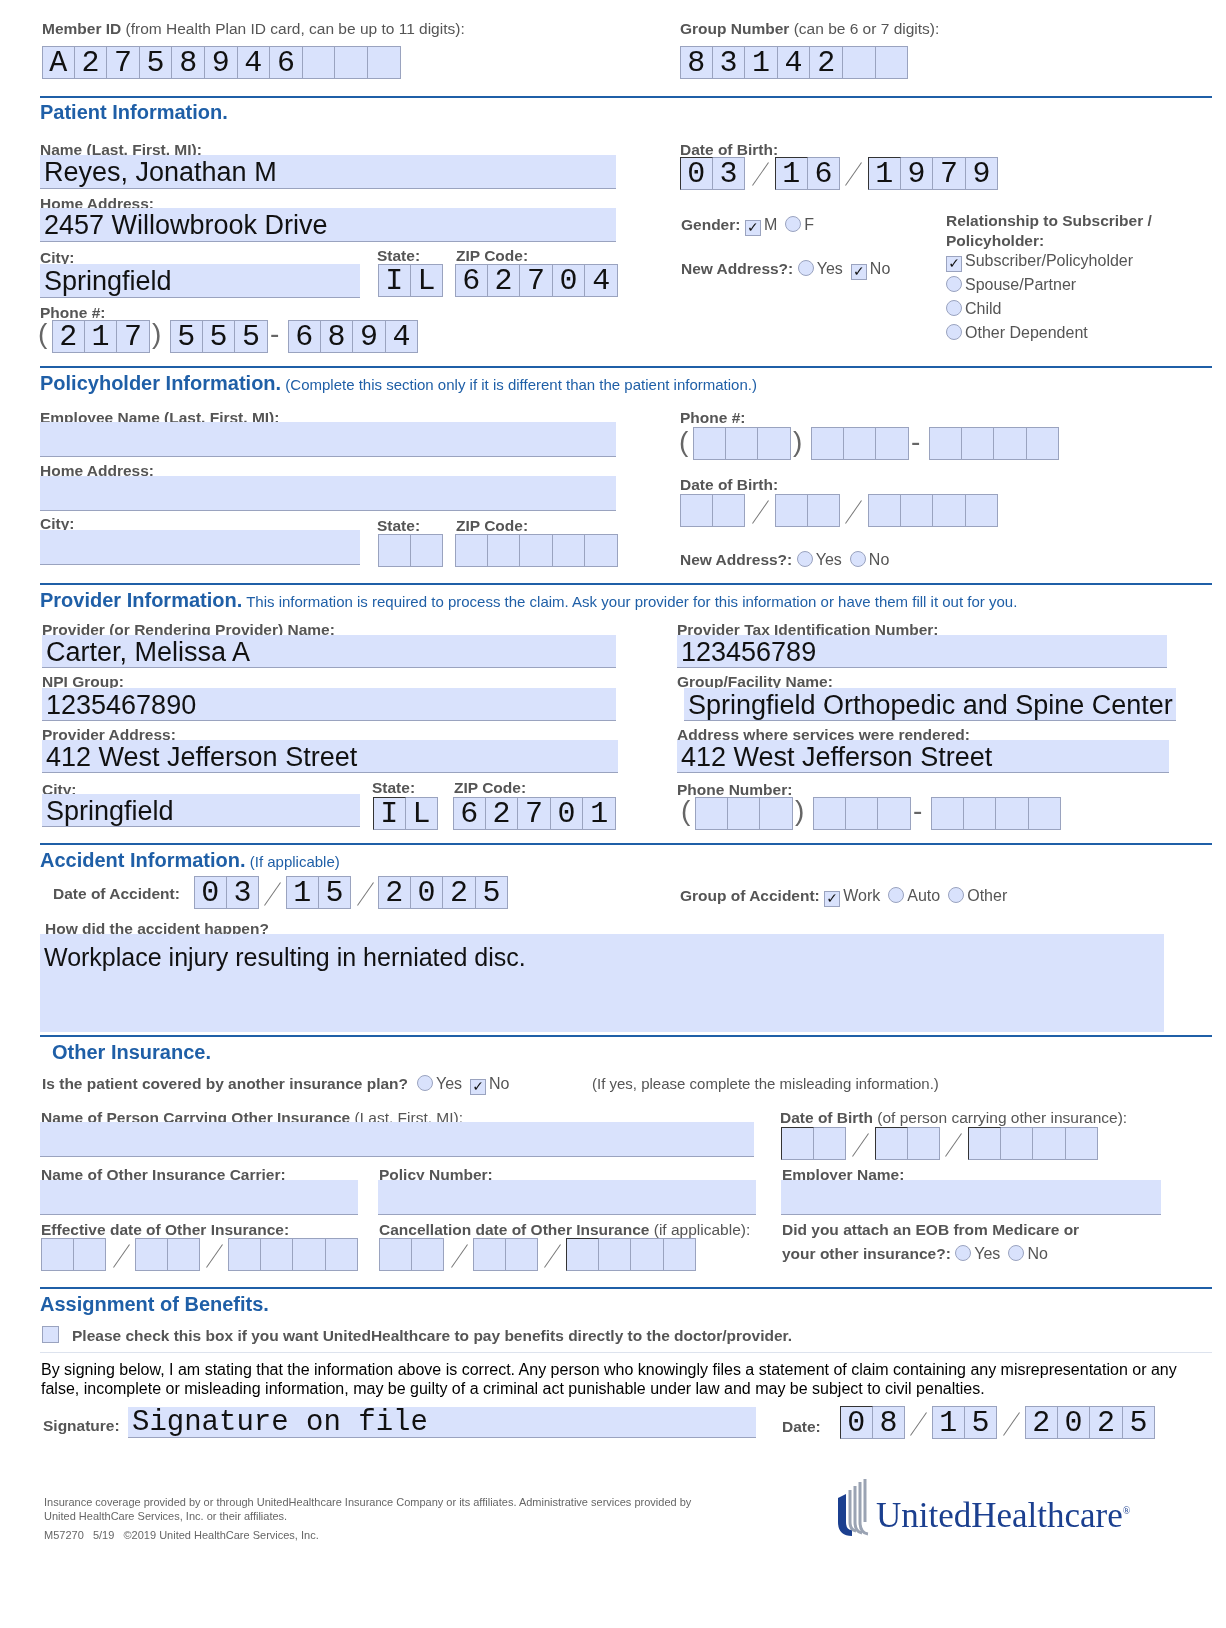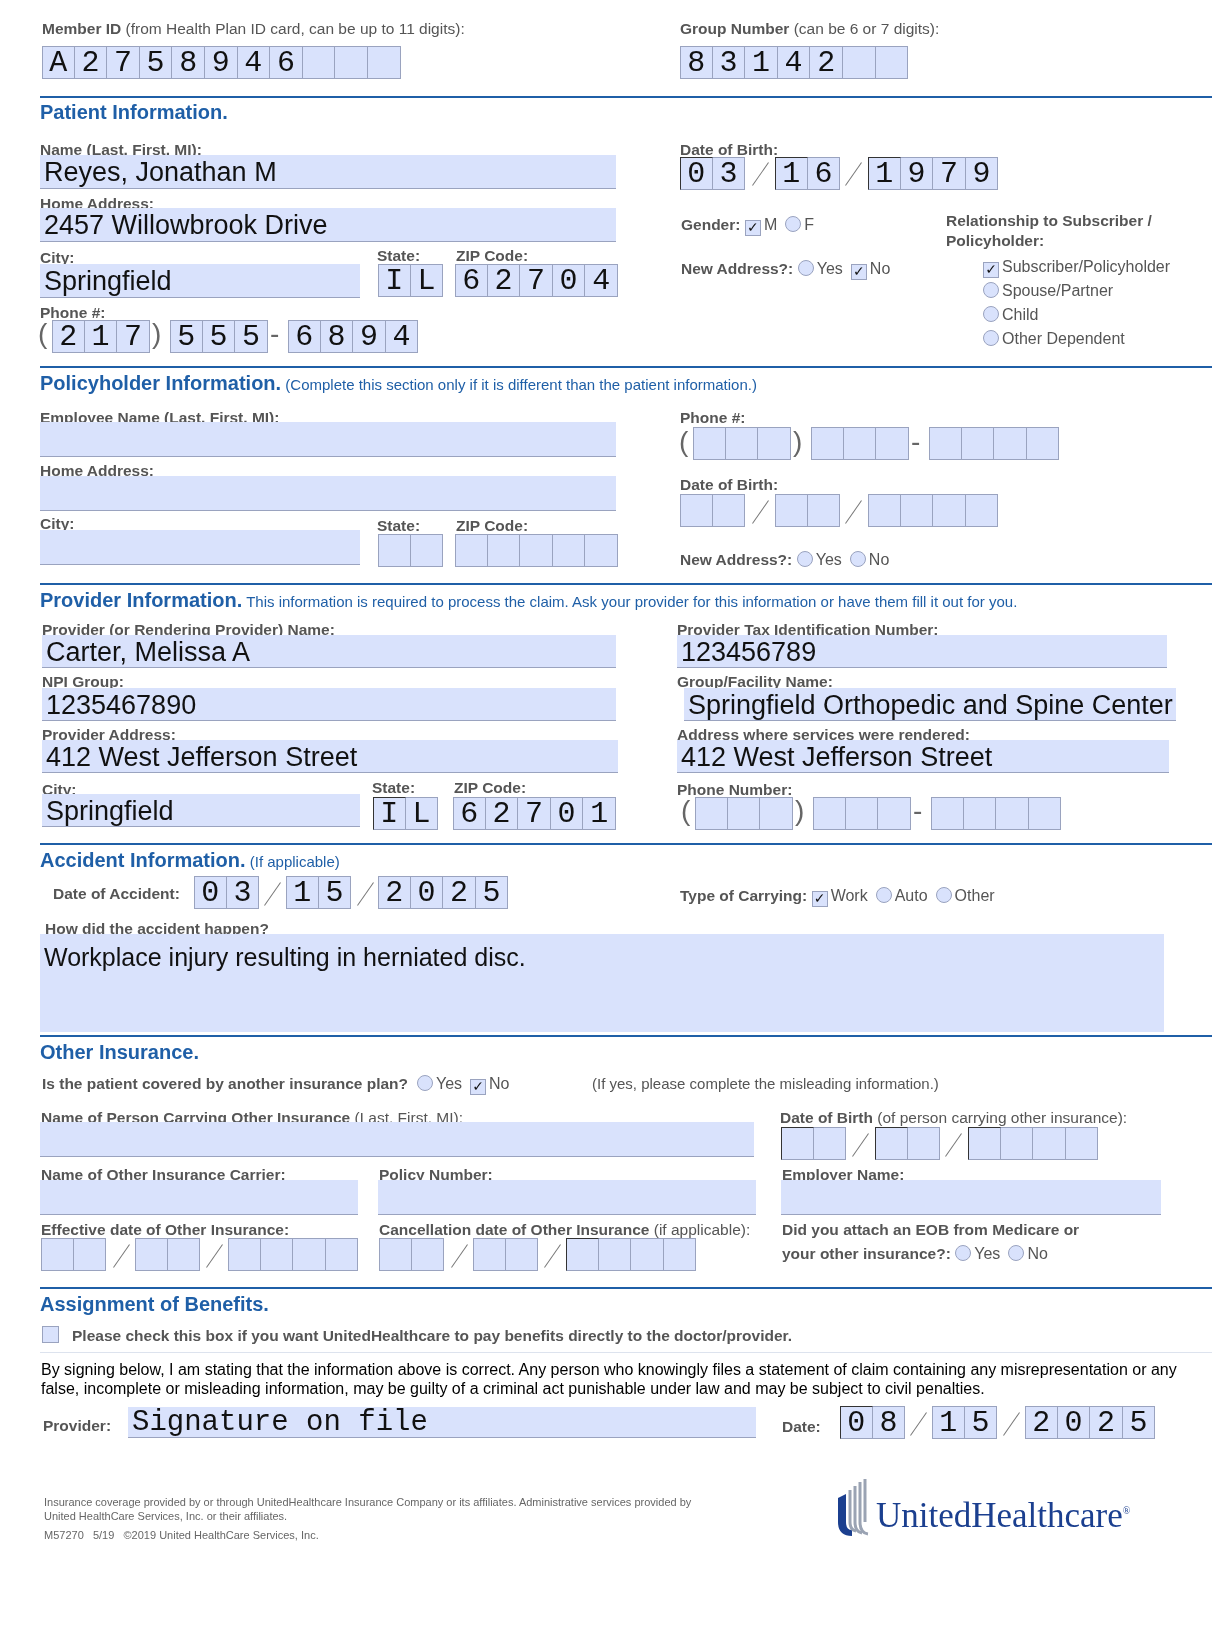--- a/index.html
+++ b/index.html
@@ -142,21 +142,21 @@
 </div>
 <div class="abs opt" style="left:681px;top:260px;">
   <span class="lbl">New Address?:</span>
   <span><span style="margin-right: 8px;"><span class="radio"></span><span>Yes</span></span><span style="margin-right: 8px;"><span class="check">✓</span><span>No</span></span></span>
 </div>
 
 <div class="abs lbl" style="left:946px;top:211px;line-height:20px;">
   <div>Relationship to Subscriber /</div>
   <div>Policyholder:</div>
 </div>
-<div class="abs opt" style="left:946px;top:255px;line-height:24px;margin-left:37px;">
+<div class="abs opt" style="left:946px;top:249px;line-height:24px;">
     <div><span style="margin-right: 8px;"><span class="check">✓</span><span>Subscriber/Policyholder</span></span></div>
     <div><span style="margin-right: 8px;"><span class="radio"></span><span>Spouse/Partner</span></span></div>
     <div><span style="margin-right: 8px;"><span class="radio"></span><span>Child</span></span></div>
     <div><span style="margin-right: 8px;"><span class="radio"></span><span>Other Dependent</span></span></div>
   </div>
 
 <div class="section-rule" style="top:366px;"></div>
 <div class="section-title" style="left:40px;top:372px;">
   <span>Policyholder Information.</span><span class="sub"> (Complete this section only if it is different than the patient information.)</span>
 </div>
@@ -295,29 +295,29 @@
   </div>
 <div class="slash" style="left:365px;top:880px;"></div>
 <div class="boxes" style="left:378px;top:876px;">
     <div class="box">2</div>
     <div class="box">0</div>
     <div class="box">2</div>
     <div class="box">5</div>
   </div>
 
 <div class="abs opt" style="left:680px;top:887px;">
-  <span class="lbl">Type of Carrying:</span>
+  <span class="lbl">Group of Accident:</span>
   <span><span style="margin-right: 8px;"><span class="check">✓</span><span>Work</span></span><span style="margin-right: 8px;"><span class="radio"></span><span>Auto</span></span><span style="margin-right: 8px;"><span class="radio"></span><span>Other</span></span></span>
 </div>
 
 <div class="abs lbl" style="left:45px;top:920px;">How did the accident happen?</div>
 <div class="field" style="left:40px;top:934px;width:1124px;height:98px;line-height:46px;font-size:25px;border-bottom:none;">Workplace injury resulting in herniated disc.</div>
 
 <div class="section-rule" style="top:1035px;"></div>
-<div class="section-title" style="left:40px;top:1041px;">Other Insurance.</div>
+<div class="section-title" style="left:52px;top:1041px;">Other Insurance.</div>
 
 <div class="abs opt" style="left:42px;top:1075px;">
   <span class="lbl">Is the patient covered by another insurance plan?</span>
   &nbsp;<span><span style="margin-right: 8px;"><span class="radio"></span><span>Yes</span></span><span style="margin-right: 8px;"><span class="check">✓</span><span>No</span></span></span>
 </div>
 <div class="abs small" style="left:592px;top:1075px;">(If yes, please complete the misleading information.)</div>
 
 <div class="abs lbl" style="left:41px;top:1109px;">
   <span>Name of Person Carrying Other Insurance</span><span class="norm"> (Last, First, MI):</span>
 </div>
@@ -394,21 +394,21 @@
   <span><span style="margin-right: 8px;"><span class="radio"></span><span>Yes</span></span><span style="margin-right: 8px;"><span class="radio"></span><span>No</span></span></span>
 </div>
 
 <div class="section-rule" style="top:1287px;"></div>
 <div class="section-title" style="left:40px;top:1293px;">Assignment of Benefits.</div>
 <div class="abs" style="left:42px;top:1326px;width:17px;height:17px;background:#d9e2fc;border:1.5px solid #9aa3bf;"></div>
 <div class="abs lbl" style="left:72px;top:1327px;">Please check this box if you want UnitedHealthcare to pay benefits directly to the doctor/provider.</div>
 <div class="abs" style="left:40px;top:1352px;width:1172px;height:1px;background:#dde3ee;"></div>
 <div class="abs para" style="left:41px;top:1360px;width:1140px;">By signing below, I am stating that the information above is correct. Any person who knowingly files a statement of claim containing any misrepresentation or any false, incomplete or misleading information, may be guilty of a criminal act punishable under law and may be subject to civil penalties.</div>
 
-<div class="abs lbl" style="left:43px;top:1417px;">Provider:</div>
+<div class="abs lbl" style="left:43px;top:1417px;">Signature:</div>
 <div class="field" style="left:128px;top:1407px;width:628px;height:31px;font-family:'Liberation Mono',monospace;font-size:29px;line-height:32px;">Signature on file</div>
 
 <div class="abs lbl" style="left:782px;top:1418px;">Date:</div>
 <div class="boxes dark-left" style="left:840px;top:1406px;">
     <div class="box">0</div>
     <div class="box">8</div>
   </div>
 <div class="slash" style="left:918px;top:1410px;"></div>
 <div class="boxes" style="left:932px;top:1406px;">
     <div class="box">1</div>

